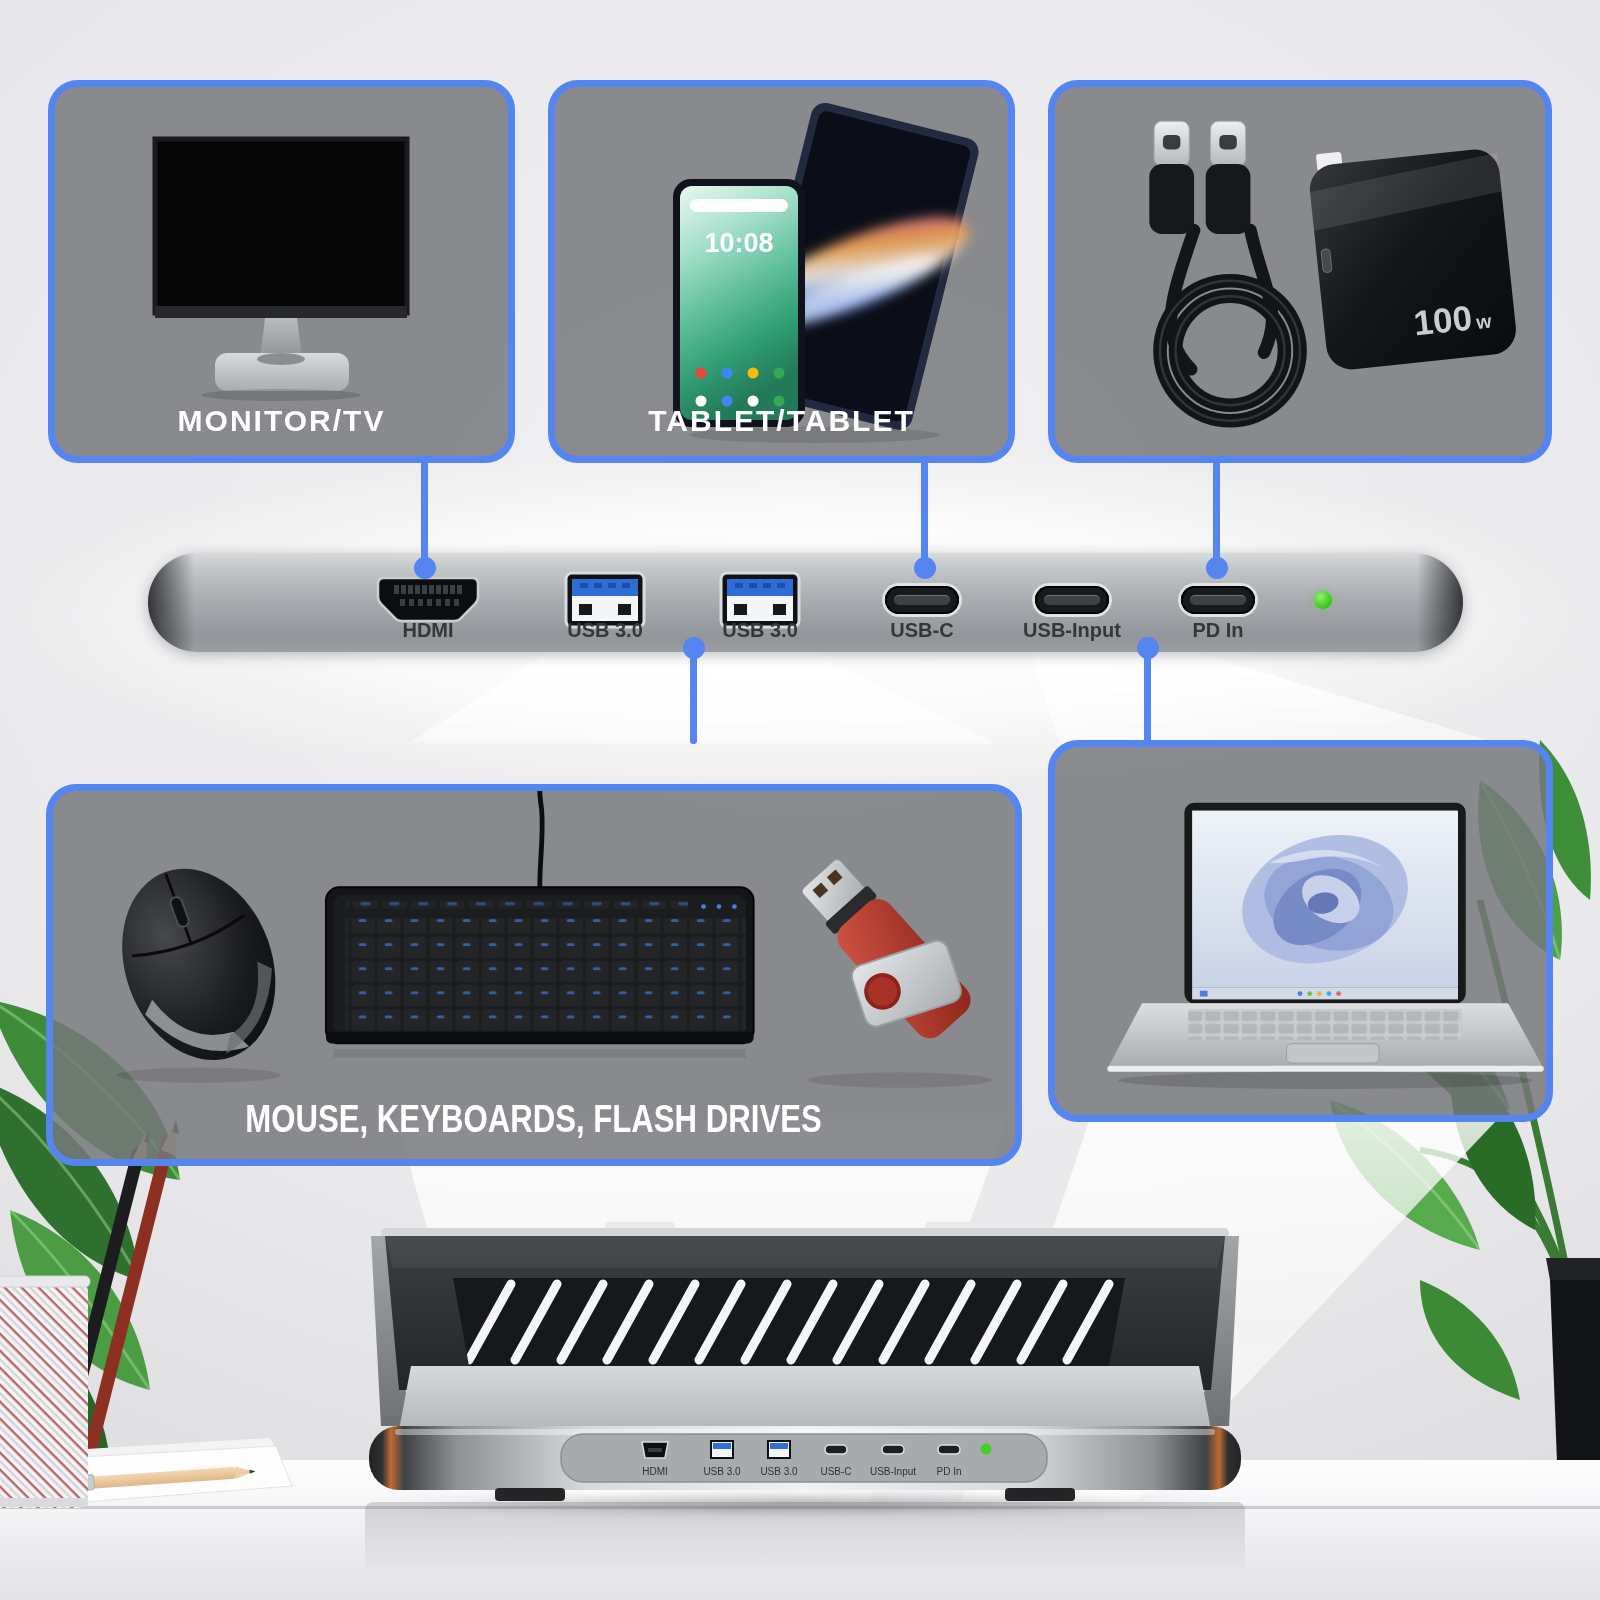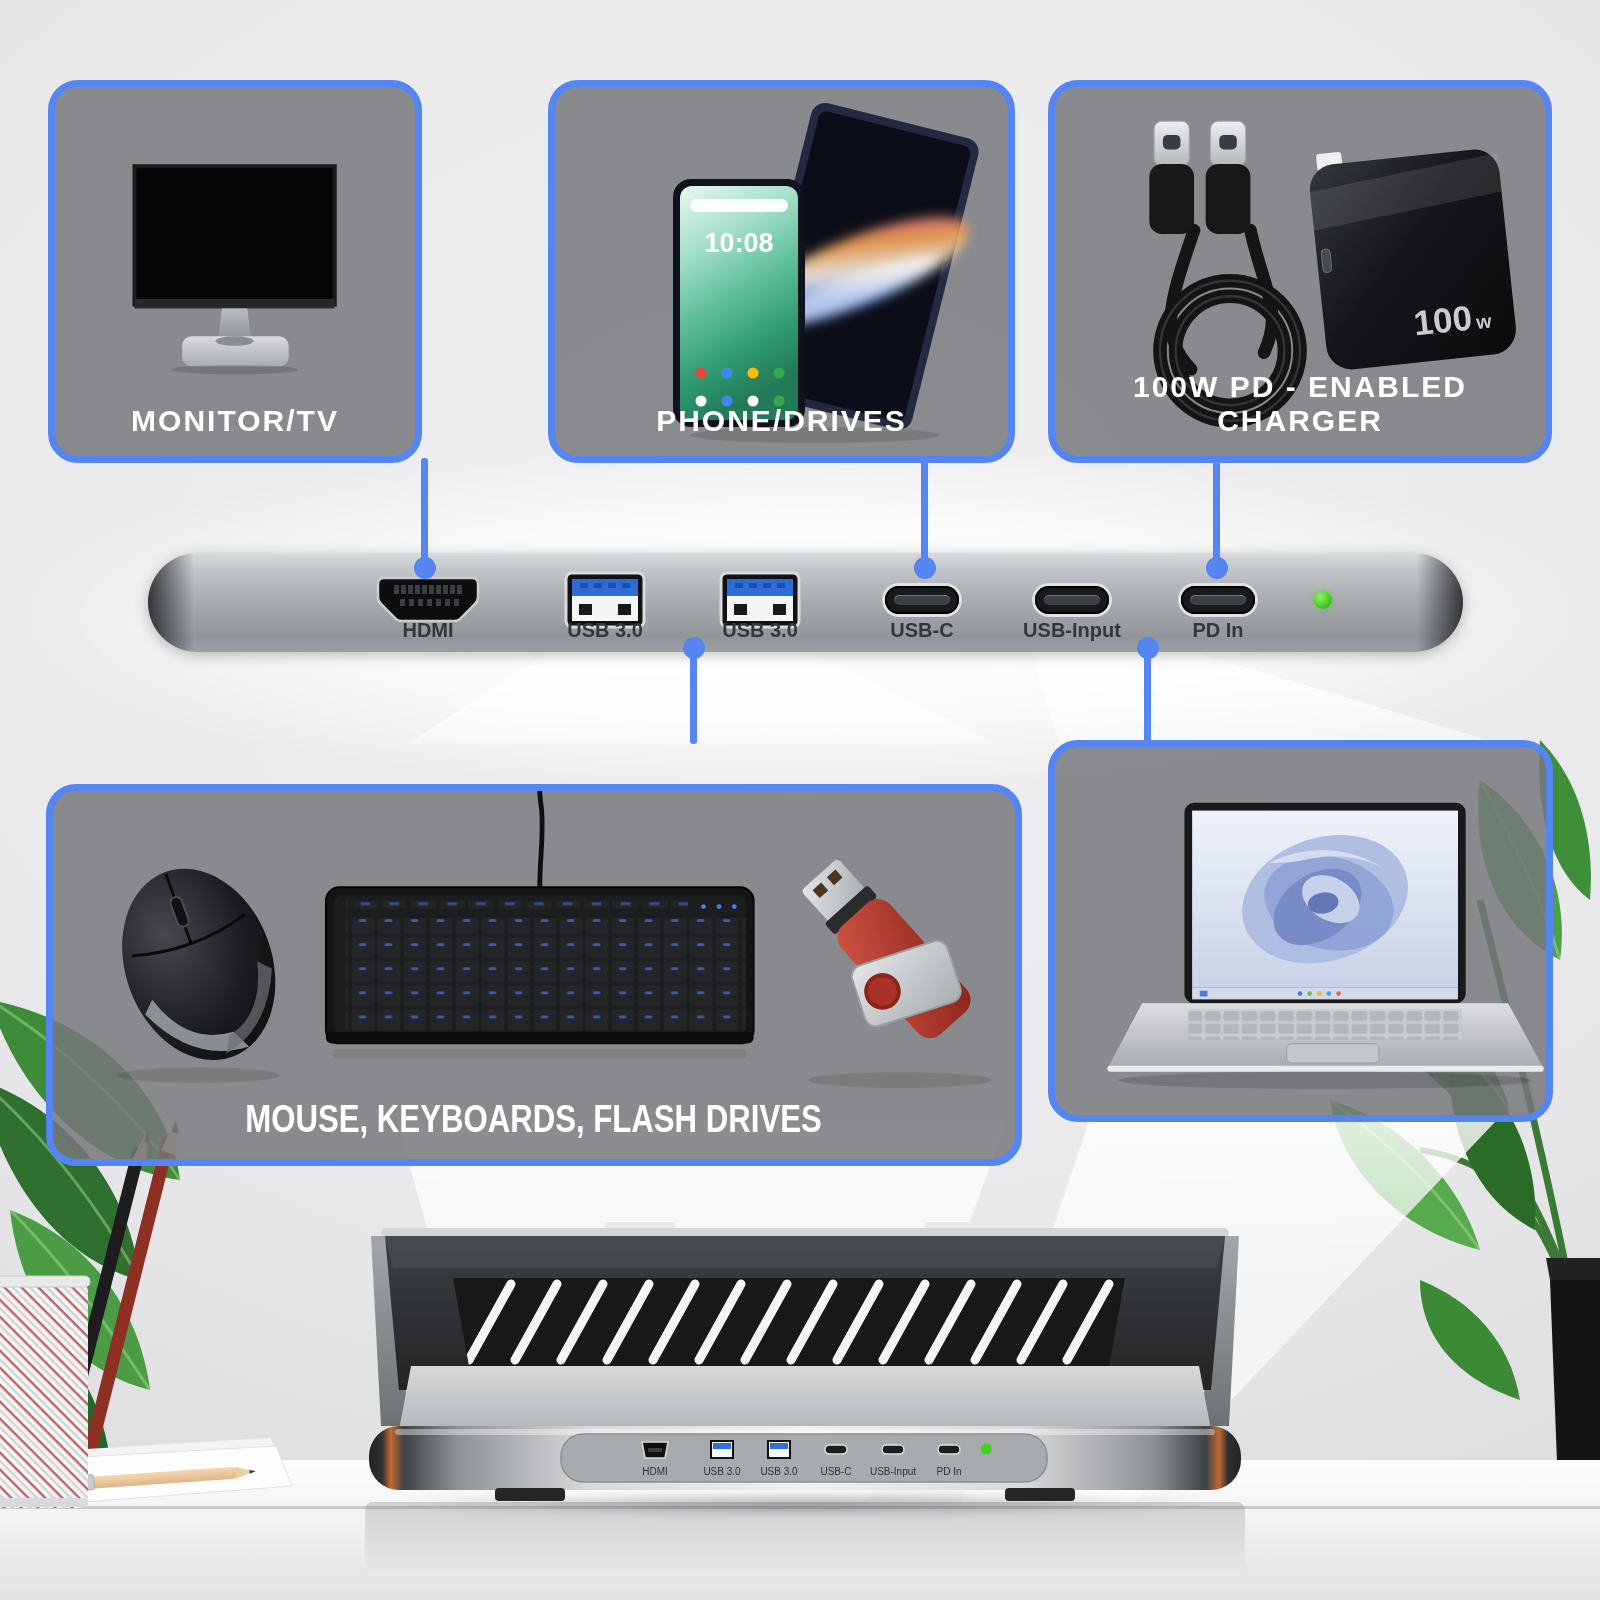--- a/index.html
+++ b/index.html
@@ -31,21 +31,21 @@
   .beam-right{left:950px;top:1118px;width:560px;height:384px;
     clip-path:polygon(25% 0,98% 0,33% 100%,2% 100%);
     background:linear-gradient(180deg,rgba(255,255,255,.82),rgba(255,255,255,.55) 55%,rgba(255,255,255,.78));}
   .product-shadow{position:absolute;left:385px;top:1492px;width:840px;height:24px;border-radius:50%;
     background:radial-gradient(ellipse,rgba(60,62,66,.42),rgba(60,62,66,0) 72%);filter:blur(4px);}
   .product-reflection{position:absolute;left:365px;top:1502px;width:880px;height:72px;
     background:linear-gradient(180deg,rgba(120,123,127,.30),rgba(120,123,127,0));border-radius:8px;}
 
   
   .card{position:absolute;background:rgba(118,119,123,.84);border:7px solid #5585F0;border-radius:30px;}
-  .card-monitor{left:48px;top:80px;width:374px;height:383px;}
+  .card-monitor{left:48px;top:80px;width:467px;height:383px;}
   .card-phone{left:548px;top:80px;width:467px;height:383px;padding-left:19px;}
   .card-charger{left:1048px;top:80px;width:504px;height:383px;}
   .card-peripherals{left:46px;top:740px;width:976px;height:382px;margin-top:44px;}
   .card-laptop{left:1048px;top:740px;width:505px;height:382px;}
   .card-art{position:absolute;left:0;top:0;width:100%;height:100%;}
   .card-label{position:absolute;left:0;right:0;bottom:18px;text-align:center;color:#ffffff;
     font-weight:bold;font-size:30px;letter-spacing:2px;}
   .card-label span{display:inline-block;}
   .card-peripherals .card-label span{transform:scaleX(.82);font-size:38px;letter-spacing:0;}
 
@@ -314,21 +314,21 @@
             <circle cx="224" cy="286" r="5.5" fill="#34a853"></circle>
           <circle cx="146" cy="314" r="5.5" fill="#ffffff"></circle>
             <circle cx="172" cy="314" r="5.5" fill="#4285f4"></circle>
           <circle cx="198" cy="314" r="5.5" fill="#ffffff"></circle>
             <circle cx="224" cy="314" r="5.5" fill="#34a853"></circle>
         </g>
       </g>
       <ellipse cx="260" cy="348" rx="125" ry="8" fill="#000000" opacity=".12"></ellipse>
     </svg>
     <div class="card-label">
-      <span>PHONE/DRIVES</span>
+      <span>TABLET/TABLET</span>
     </div>
   </div>
 
   <div class="card card-charger">
     <svg class="card-art" viewBox="0 0 504 369">
       <defs>
         <linearGradient id="metal" x1="0" y1="0" x2="0" y2="1">
           <stop offset="0" stop-color="#eceef0"></stop>
             <stop offset="1" stop-color="#b5b8bb"></stop>
         </linearGradient>
@@ -358,23 +358,20 @@
       </g>
       <g transform="rotate(-6 370 190)">
         <rect x="282" y="54" width="26" height="18" rx="3" fill="#f0f0f1"></rect>
         <rect x="272" y="66" width="196" height="212" rx="26" fill="url(#chargerBody)"></rect>
         <path d="M272,92 L468,72 L468,112 L272,132 Z" fill="#ffffff" opacity=".10"></path>
         <rect x="277" y="152" width="9" height="24" rx="4" fill="#46494d" stroke="#6e7175"></rect>
         <text x="424" y="250" font-size="36" font-weight="bold" fill="#c9ccd0" text-anchor="end">100</text>
         <text x="428" y="250" font-size="20" font-weight="bold" fill="#c9ccd0">w</text>
       </g>
     </svg>
-    <div class="card-label">
-      <span>100W PD - ENABLED CHARGER</span>
-    </div>
   </div>
 
   <div class="card card-peripherals">
     <svg class="card-art" viewBox="0 0 976 382">
       <defs>
         <radialGradient id="mouseBody" cx=".35" cy=".3" r=".9">
           <stop offset="0" stop-color="#46484c"></stop>
             <stop offset=".6" stop-color="#1a1b1e"></stop>
           <stop offset="1" stop-color="#0a0b0c"></stop>
         </radialGradient>

